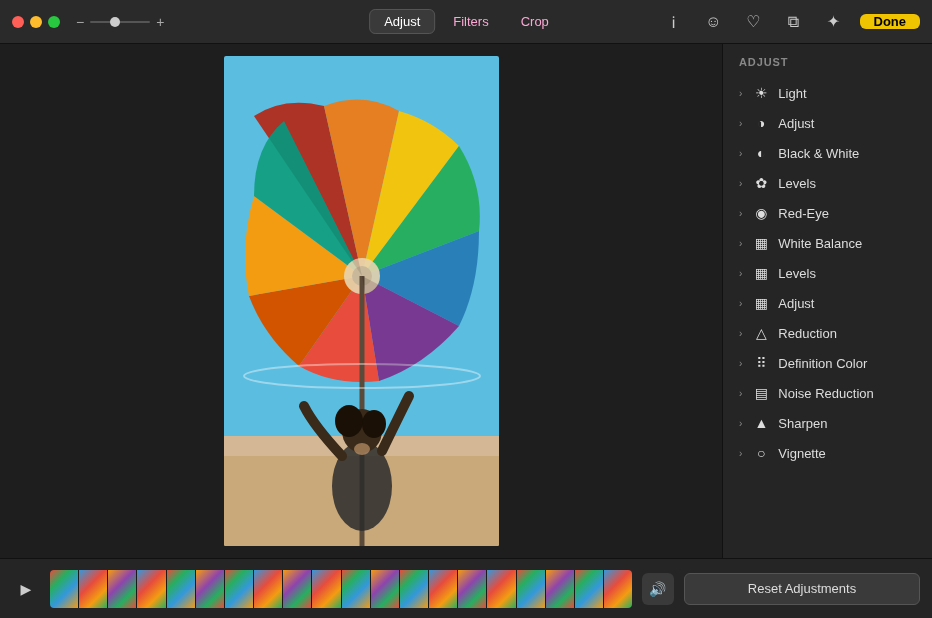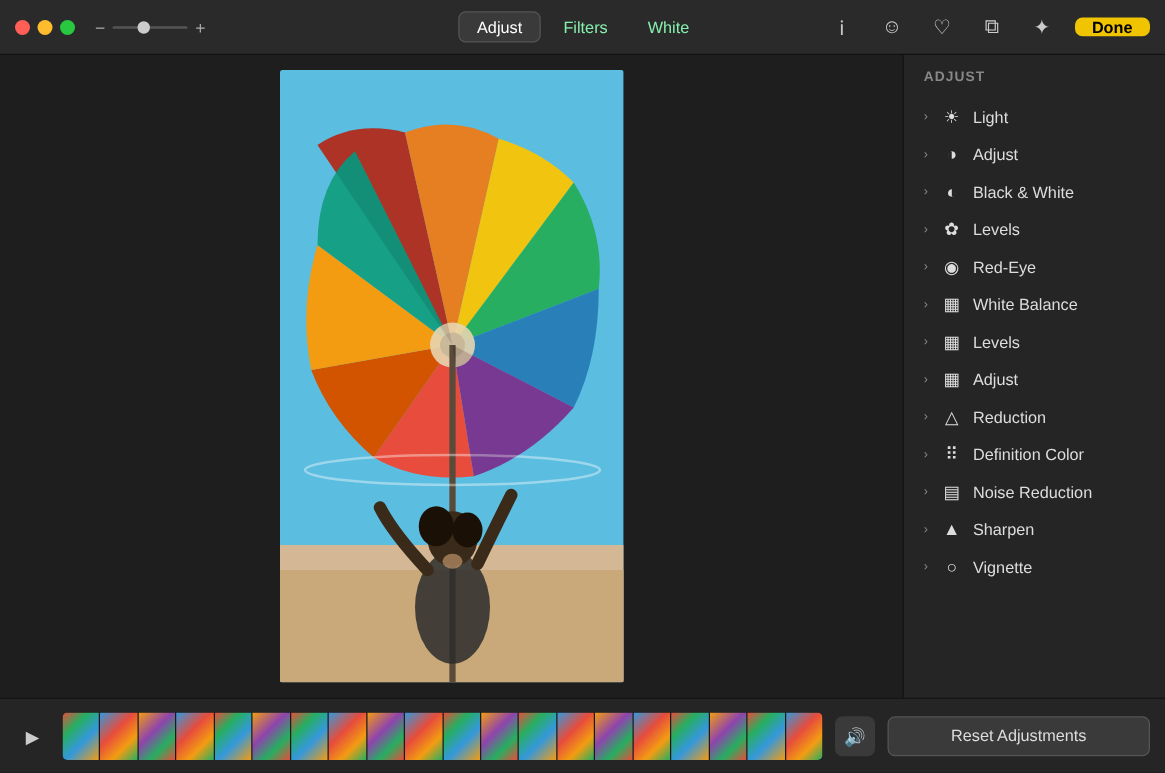--- a/index.html
+++ b/index.html
@@ -68,21 +68,21 @@
       left: 50%;
       transform: translateX(-50%);
       display: flex;
       gap: 4px;
     }
     .toolbar-btn {
       padding: 4px 14px;
       border-radius: 6px;
       font-size: 13px;
       cursor: pointer;
-      color: #86efac;
+      color: #f9a8d4;
       background: transparent;
       border: none;
     }
     .toolbar-btn.active {
       background: #3a3a3a;
       color: #fff;
       border: 1px solid #555;
     }
 
     .toolbar-right {
@@ -231,21 +231,21 @@
       background: #3a3a3a;
       border-radius: 6px;
       display: flex;
       align-items: center;
       justify-content: center;
       cursor: pointer;
       color: #e0c000;
       font-size: 14px;
     }
     .reset-btn {
-      width: 210px;
+      width: 236px;
       height: 32px;
       background: #3a3a3a;
       border: 1px solid #555;
       border-radius: 6px;
       color: #ddd;
       font-size: 13px;
       cursor: pointer;
       display: flex;
       align-items: center;
       justify-content: center;
@@ -266,21 +266,21 @@
     <span class="slider-minus">−</span>
     <div class="slider-track">
       <div class="slider-thumb"></div>
     </div>
     <span class="slider-plus">+</span>
   </div>
 
   <div class="toolbar-center">
     <button class="toolbar-btn active">Adjust</button>
     <button class="toolbar-btn">Filters</button>
-    <button class="toolbar-btn">White</button>
+    <button class="toolbar-btn">Crop</button>
   </div>
 
   <div class="toolbar-right">
     <div class="icon-btn">ℹ</div>
     <div class="icon-btn">☺</div>
     <div class="icon-btn">♡</div>
     <div class="icon-btn">⧉</div>
     <div class="icon-btn">✦</div>
     <button class="done-btn">Done</button>
   </div>

